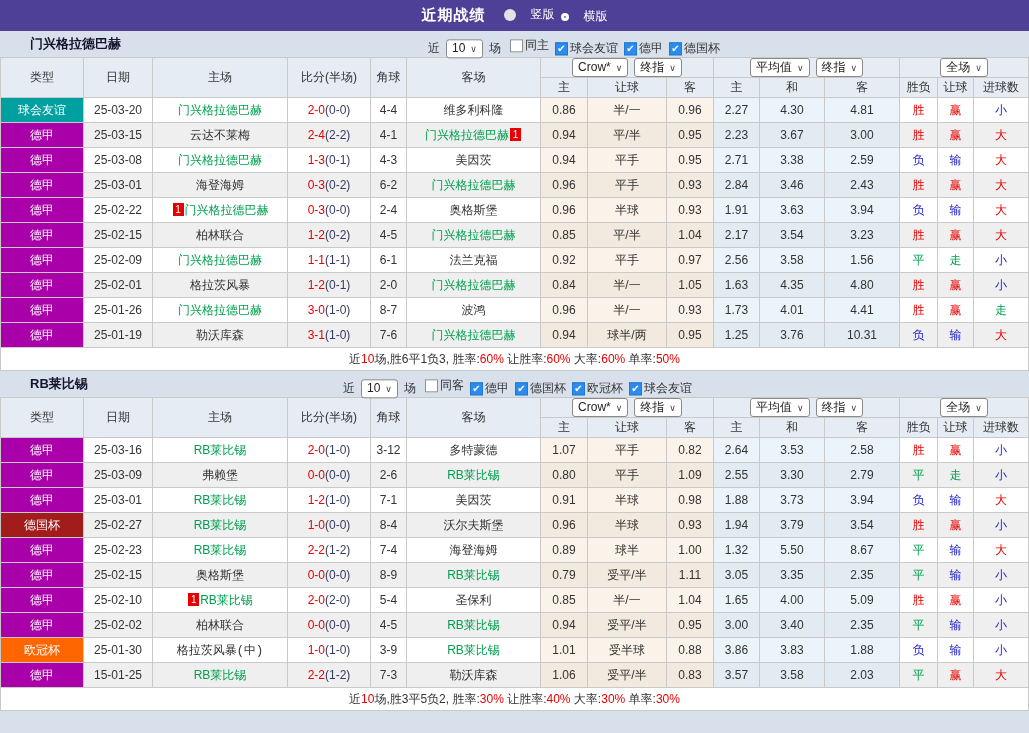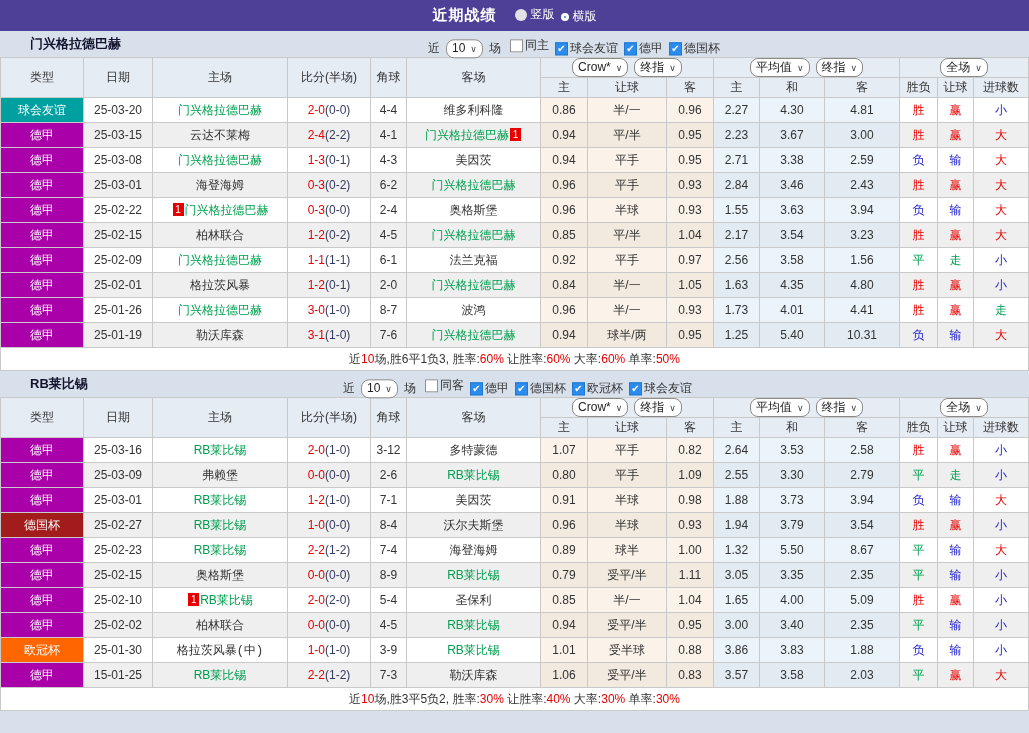--- a/index.html
+++ b/index.html
@@ -9,30 +9,30 @@
     background:#d8e0ec;
     font-family:"Liberation Sans", sans-serif;
     font-size:12px; color:#333;
   }
   
   .topbar {
     height:31px; background:#4d4096; color:#fff;
     display:flex; align-items:center; justify-content:center; gap:12px;
   }
   .topbar .title { font-weight:bold; font-size:15px; letter-spacing:1px; }
-  .radio-opt { display:inline-flex; align-items:center; gap:4px; margin-left:6px; cursor:default; font-size:12px; }
+  .radio-opt { display:inline-flex; align-items:center; gap:15px; margin-left:6px; cursor:default; font-size:12px; }
   .radio { display:inline-block; width:12px; height:12px; border-radius:50%; background:#e2e2e6; }
   .radio.checked { width:8px; height:8px; background:#2b8ced; border:3px solid #fff; }
   
   .strip { position:relative; height:26px; background:#d8e0ec; }
   .strip .team { position:absolute; left:30px; top:50%; transform:translateY(-50%); font-weight:bold; font-size:13px; color:#14142e; }
   .strip .filters { position:absolute; top:50%; transform:translateY(-50%); white-space:nowrap; color:#333; }
   .flab { margin:0 3px; }
   .dd {
-    display:inline-block; background:#fff; border:1px solid #8a8a8a; border-radius:8px;
+    display:inline-block; background:#fff; border:1px solid #8a8a8a; border-radius:3px;
     height:19px; line-height:17px; padding:0 5px; margin:0 3px; color:#222; vertical-align:middle;
   }
   .dd .caret { font-size:9px; margin-left:5px; color:#444; }
   .cbwrap { display:inline-flex; align-items:center; margin-left:6px; cursor:default;margin-top:8px; }
   .cb {
     display:inline-block; width:13px; height:13px; border:1px solid #8f8f8f; background:#fff;
     font-size:10px; line-height:12px; text-align:center; color:#fff; margin-right:2px;
   }
   .cb.checked { background:#2b8ced; border-color:#2079cf; }
   
@@ -214,21 +214,21 @@
         <tr class="odd">
           <td class="type" style="background: rgb(170, 0, 170);">德甲</td>
           <td class="date">25-02-22</td>
           <td class="teamcell"><span class="badge1">1</span><span class="team-hl">门兴格拉德巴赫</span></td>
           <td class="score"><span class="ft">0-3</span><span class="ht">(0-0)</span></td>
           <td class="corner">2-4</td>
           <td class="teamcell"><span class="team-name-txt">奥格斯堡</span></td>
           <td class="hcp">0.96</td>
           <td class="hcp line">半球</td>
           <td class="hcp">0.93</td>
-          <td class="avg">1.55</td>
+          <td class="avg">1.91</td>
           <td class="avg">3.63</td>
           <td class="avg">3.94</td>
           <td class="res b">负</td>
           <td class="res b">输</td>
           <td class="res r">大</td>
         </tr>
         <tr class="even">
           <td class="type" style="background: rgb(170, 0, 170);">德甲</td>
           <td class="date">25-02-15</td>
           <td class="teamcell"><span class="team-name-txt">柏林联合</span></td>
@@ -300,21 +300,21 @@
           <td class="type" style="background: rgb(170, 0, 170);">德甲</td>
           <td class="date">25-01-19</td>
           <td class="teamcell"><span class="team-name-txt">勒沃库森</span></td>
           <td class="score"><span class="ft">3-1</span><span class="ht">(1-0)</span></td>
           <td class="corner">7-6</td>
           <td class="teamcell"><span class="team-hl">门兴格拉德巴赫</span></td>
           <td class="hcp">0.94</td>
           <td class="hcp line">球半/两</td>
           <td class="hcp">0.95</td>
           <td class="avg">1.25</td>
-          <td class="avg">5.40</td>
+          <td class="avg">3.76</td>
           <td class="avg">10.31</td>
           <td class="res b">负</td>
           <td class="res b">输</td>
           <td class="res r">大</td>
         </tr>
         <tr class="summary">
           <td class="sumcell" colspan="15"><span class="seg d">近</span><span class="seg r">10</span><span class="seg d">场,胜6平1负3, 胜率:</span><span class="seg r">60%</span><span class="seg d"> 让胜率:</span><span class="seg r">60%</span><span class="seg d"> 大率:</span><span class="seg r">60%</span><span class="seg d"> 单率:</span><span class="seg r">50%</span></td>
         </tr>
       </tbody>
     </table>

